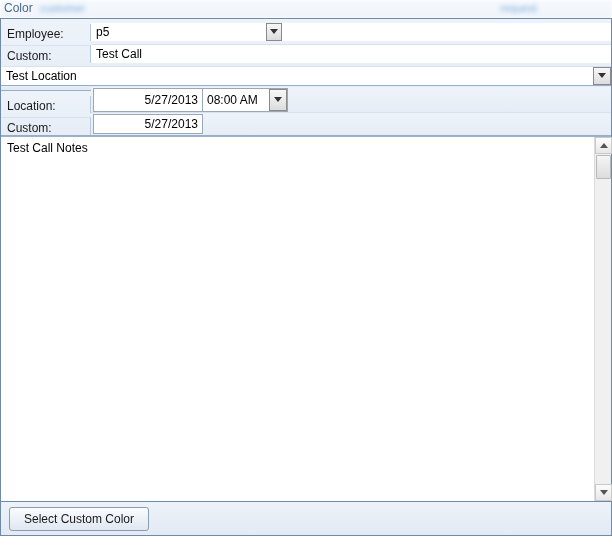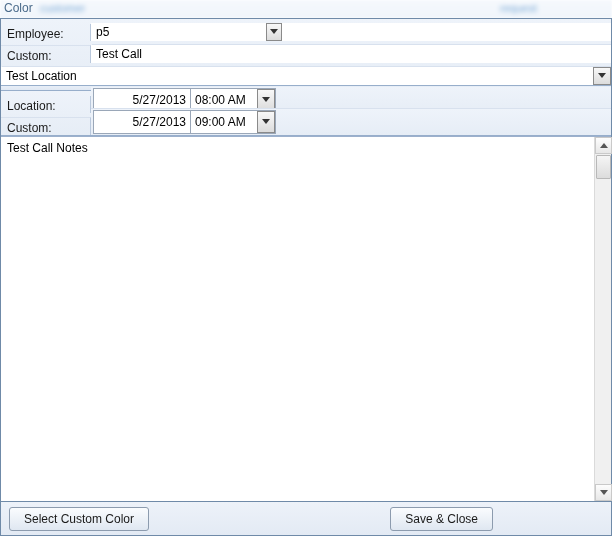--- a/index.html
+++ b/index.html
@@ -113,21 +113,21 @@
     height: 4px;
     background: linear-gradient(#e8eef7, #e0e8f3);
   }
   .time-row .cell-input {
     background: linear-gradient(#eef3fa, #e6edf6);
     gap: 0;
     padding-left: 2px;
     border-left: none;
   }
   .date-field {
-    width: 98px;
+    width: 110px;
     border: 1px solid #9aa7b8;
     border-right: 1px solid #9aa7b8;
     background: #fff;
     font: inherit;
     padding: 2px 4px;
     text-align: right;
     outline: none;
     margin: 1px 0;
   }
   .time-combo {
@@ -270,28 +270,20 @@
                   <polygon points="0,0 8,0 4,5" fill="#333"></polygon>
                 </svg>
             </div>
           </div>
         </div>
       </div>
       <div class="row time-row">
         <div class="cell-label">Custom:</div>
         <div class="cell-input">
           <input type="text" class="date-field" value="5/27/2013" style="">
-          <div class="time-combo">
-            <input type="text" value="09:00 AM" style="">
-            <div class="combo-btn">
-              <svg width="8" height="6">
-                  <polygon points="0,0 8,0 4,5" fill="#333"></polygon>
-                </svg>
-            </div>
-          </div>
         </div>
       </div>
     </div>
 
     <div class="notes-wrap">
       <textarea class="notes" style="">Test Call Notes</textarea>
       <div class="scrollbar">
         <div class="scroll-arrow up">
           <svg width="8" height="6">
               <polygon points="4,0 8,5 0,5" fill="#555"></polygon>
@@ -305,17 +297,16 @@
         </div>
       </div>
     </div>
 
   </div>
 
   <div class="footer">
     <button class="btn">Select Custom Color</button>
     <div class="footer-spacer"></div>
     <div class="footer-center">
-      <button class="btn">Save &amp; Close</button>
     </div>
   </div>
 
 </div>
 
 </body></html>

